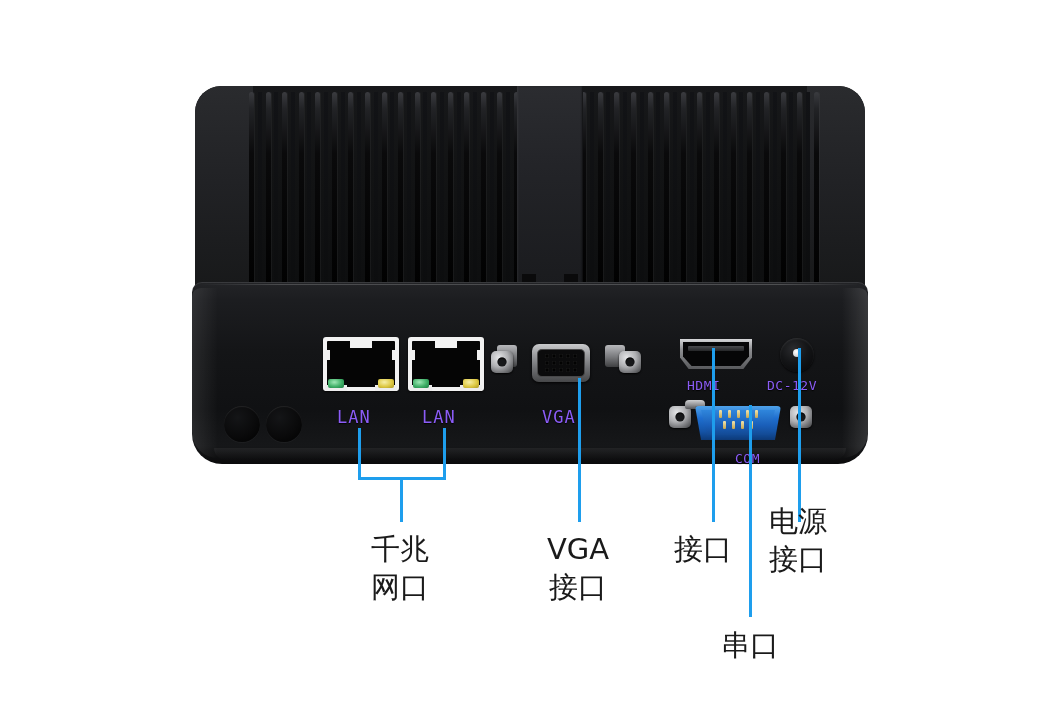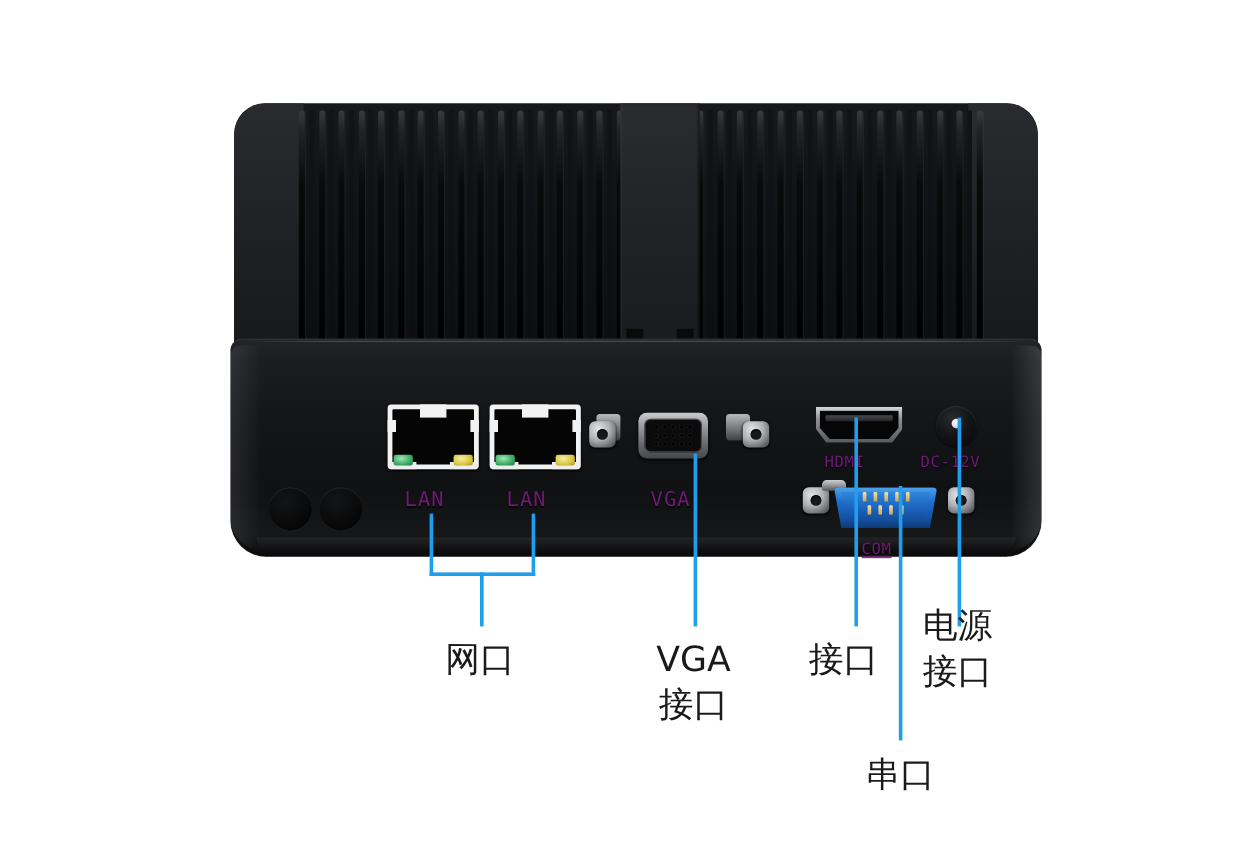--- a/index.html
+++ b/index.html
@@ -343,21 +343,21 @@
     left: 6px; right: 6px;
     bottom: -5px;
     height: 7px;
     background: linear-gradient(180deg,#6d6e71 0%, #3b3c3e 100%);
     border-radius: 0 0 4px 4px;
   }
 
   
   .silk {
     position: absolute;
-    color: #701a75;
+    color: #8b5cf6;
     font-family: "DejaVu Sans Mono", "Liberation Mono", monospace;
     font-size: 17px;
     letter-spacing: 1px;
     white-space: nowrap;
     text-shadow: 0 1px 1px rgba(0,0,0,0.9);
   }
   .silk.small { font-size: 13px; letter-spacing: 0.5px; }
 
   
   .lead {
@@ -551,38 +551,39 @@
         </div>
         <div class="com-pinrow bot">
           <span class="com-pin"></span>
           <span class="com-pin"></span>
           <span class="com-pin"></span>
           <span class="com-pin"></span>
         </div>
       </div>
       <div class="com-shell-bot"></div>
     </div>
-    <div class="silk small" style="left:526px; top:365px;text-decoration:underline;">COM</div>
+    <div class="silk small" style="left:543px; top:365px;">COM</div>
 
   </div>
 
   <div class="lead v" style="left:358px; top:428px; height:52px;"></div>
   <div class="lead v" style="left:443px; top:428px; height:52px;"></div>
   <div class="lead h" style="left:358px; top:477px; width:88px;"></div>
   <div class="lead v" style="left:400px; top:477px; height:45px;"></div>
 
   <div class="lead v" style="left:578px; top:378px; height:144px;"></div>
 
   <div class="lead v" style="left:712px; top:348px; height:174px;"></div>
 
   <div class="lead v" style="left:798px; top:348px; height:174px;"></div>
 
   <div class="lead v" style="left:749px; top:405px; height:212px;"></div>
 
   <div class="callout" style="left:340px; top:530px; width:120px;">
+    <div>千兆</div>
     <div>网口</div>
   </div>
 
   <div class="callout" style="left:518px; top:530px; width:120px;">
     <div>VGA</div>
     <div>接口</div>
   </div>
 
   <div class="callout" style="left:655px; top:530px; width:96px;">
     <div>接口</div>

